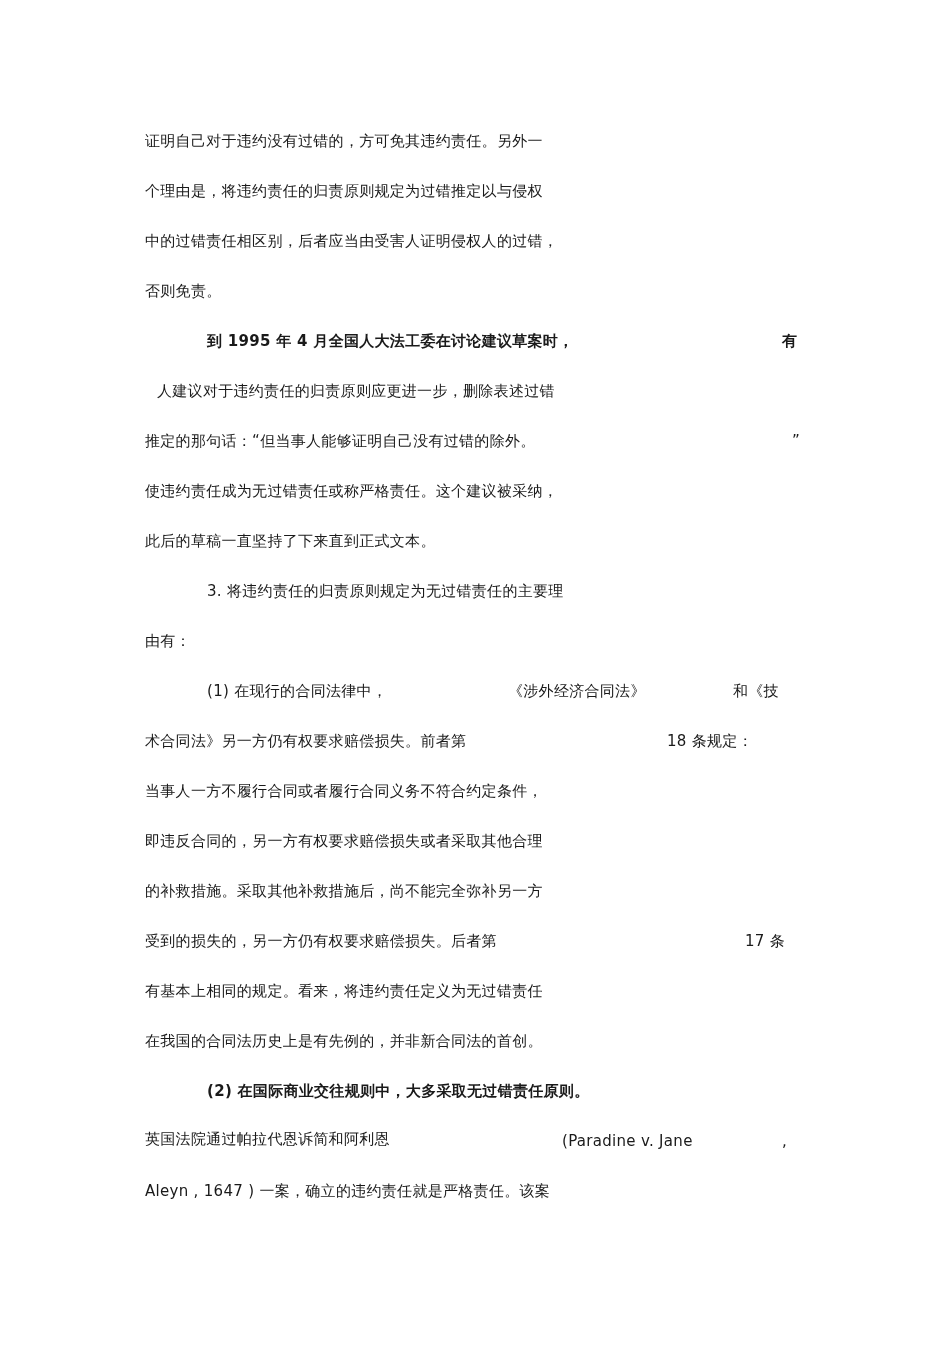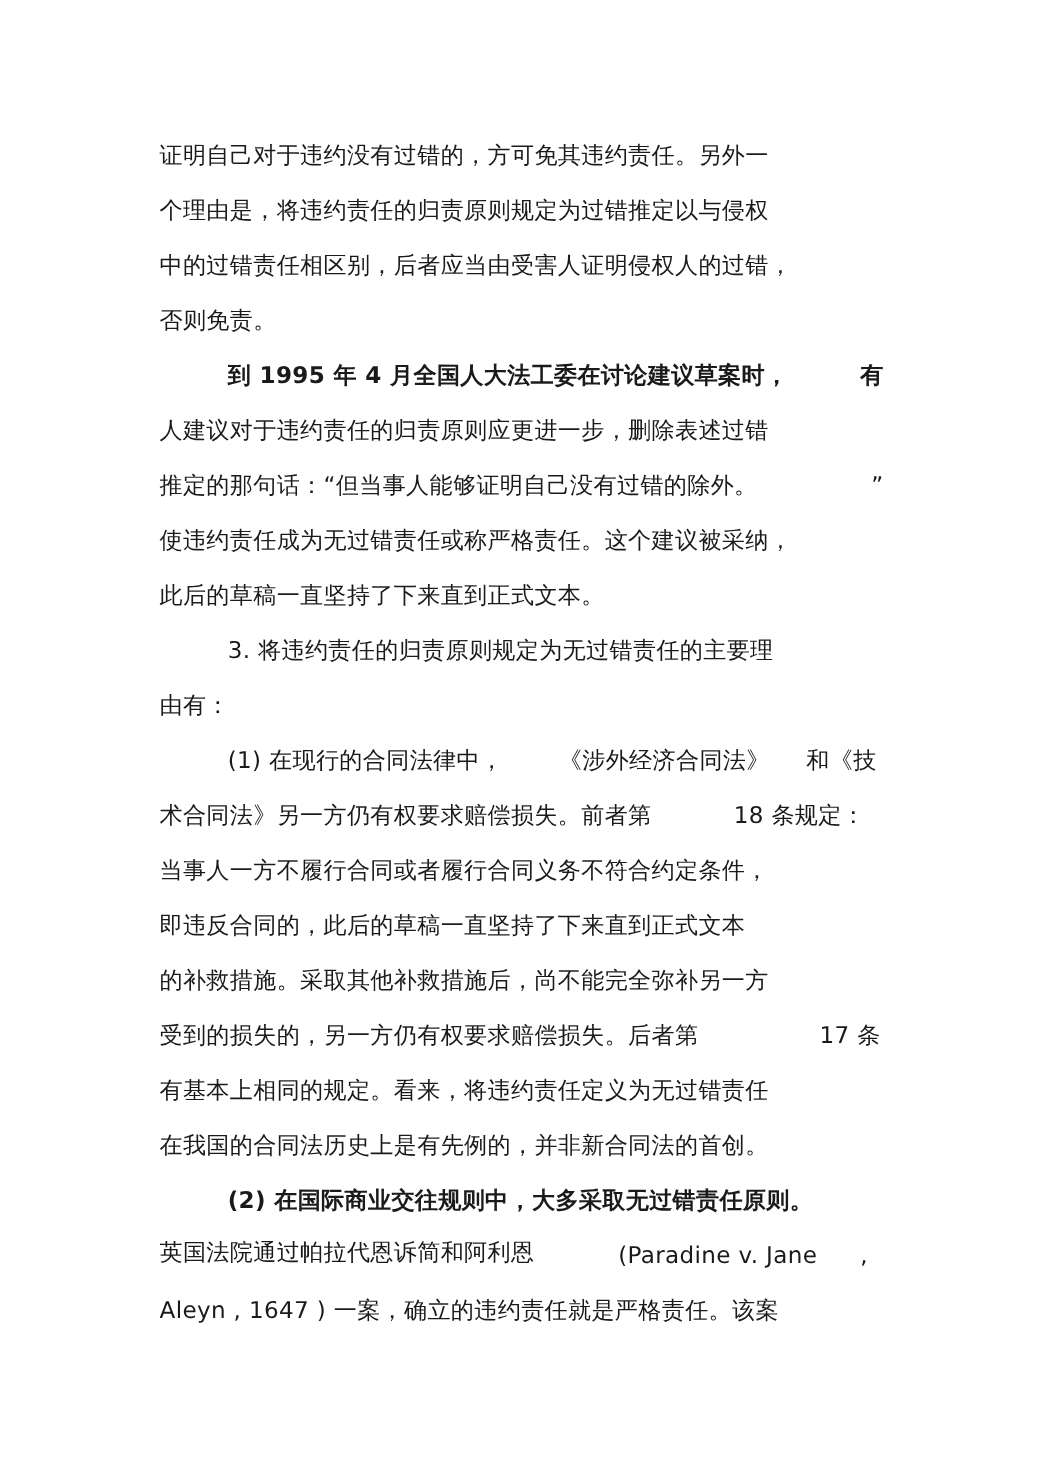--- a/index.html
+++ b/index.html
@@ -1,20 +1,20 @@
 <!DOCTYPE html>
 <html><head>
 <meta charset="utf-8">
 <style>
   html, body { margin: 0; padding: 0; background: #ffffff; }
   body { width: 950px; height: 1345px; position: relative; overflow: hidden;
          font-family: "DejaVu Sans", "Liberation Sans", sans-serif; color: #1a1a1a; }
   .page { position: absolute; left: 0; top: 0; width: 950px; height: 1345px; }
   .line { position: absolute; left: 145px; height: 32px; line-height: 32px;
-          font-size: 21px; white-space: nowrap; letter-spacing: 0.3px; }
+          font-size: 15px; white-space: nowrap; letter-spacing: 0.3px; }
   .line .seg { position: absolute; top: 0; white-space: nowrap; }
 </style>
 </head>
 <body>
 
 <div class="page" id="page">
     <div class="line" style="top: 125px; left: 0px; width: 950px;">
       <span class="seg" style="left: 145px;">证明自己对于违约没有过错的，方可免其违约责任。另外一</span>
     </div>
     <div class="line" style="top: 175px; left: 0px; width: 950px;">
@@ -23,21 +23,21 @@
     <div class="line" style="top: 225px; left: 0px; width: 950px;">
       <span class="seg" style="left: 145px;">中的过错责任相区别，后者应当由受害人证明侵权人的过错，</span>
     </div>
     <div class="line" style="top: 275px; left: 0px; width: 950px;">
       <span class="seg" style="left: 145px;">否则免责。</span>
     </div>
     <div class="line" style="top: 325px; left: 0px; width: 788px; font-weight: bold;">
       <span class="seg" style="left: 207px;">到 1995 年 4 月全国人大法工委在讨论建议草案时，</span>
       <span class="seg" style="left: 782px;">有</span>
     </div>
-    <div class="line" style="top: 375px; left: 0px; width: 812px;">
+    <div class="line" style="top: 375px; left: 12px; width: 812px;">
       <span class="seg" style="left: 145px;">人建议对于违约责任的归责原则应更进一步，删除表述过错</span>
     </div>
     <div class="line" style="top: 425px; left: 0px; width: 950px;">
       <span class="seg" style="left: 145px;">推定的那句话：“但当事人能够证明自己没有过错的除外。</span>
       <span class="seg" style="left: 792px;">”</span>
     </div>
     <div class="line" style="top: 475px; left: 0px; width: 950px;">
       <span class="seg" style="left: 145px;">使违约责任成为无过错责任或称严格责任。这个建议被采纳，</span>
     </div>
     <div class="line" style="top: 525px; left: 0px; width: 950px;">
@@ -55,21 +55,21 @@
       <span class="seg" style="left: 733px;">和《技</span>
     </div>
     <div class="line" style="top: 725px; left: 0px; width: 950px;">
       <span class="seg" style="left: 145px;">术合同法》另一方仍有权要求赔偿损失。前者第</span>
       <span class="seg" style="left: 667px;">18  条规定：</span>
     </div>
     <div class="line" style="top: 775px; left: 0px; width: 950px;">
       <span class="seg" style="left: 145px;">当事人一方不履行合同或者履行合同义务不符合约定条件，</span>
     </div>
     <div class="line" style="top: 825px; left: 0px; width: 950px;">
-      <span class="seg" style="left: 145px;">即违反合同的，此后的草稿一直坚持了下来直到正式文本</span>
+      <span class="seg" style="left: 145px;">即违反合同的，另一方有权要求赔偿损失或者采取其他合理</span>
     </div>
     <div class="line" style="top: 875px; left: 0px; width: 950px;">
       <span class="seg" style="left: 145px;">的补救措施。采取其他补救措施后，尚不能完全弥补另一方</span>
     </div>
     <div class="line" style="top: 925px; left: 0px; width: 950px;">
       <span class="seg" style="left: 145px;">受到的损失的，另一方仍有权要求赔偿损失。后者第</span>
       <span class="seg" style="left: 745px;">17  条</span>
     </div>
     <div class="line" style="top: 975px; left: 0px; width: 950px;">
       <span class="seg" style="left: 145px;">有基本上相同的规定。看来，将违约责任定义为无过错责任</span>

